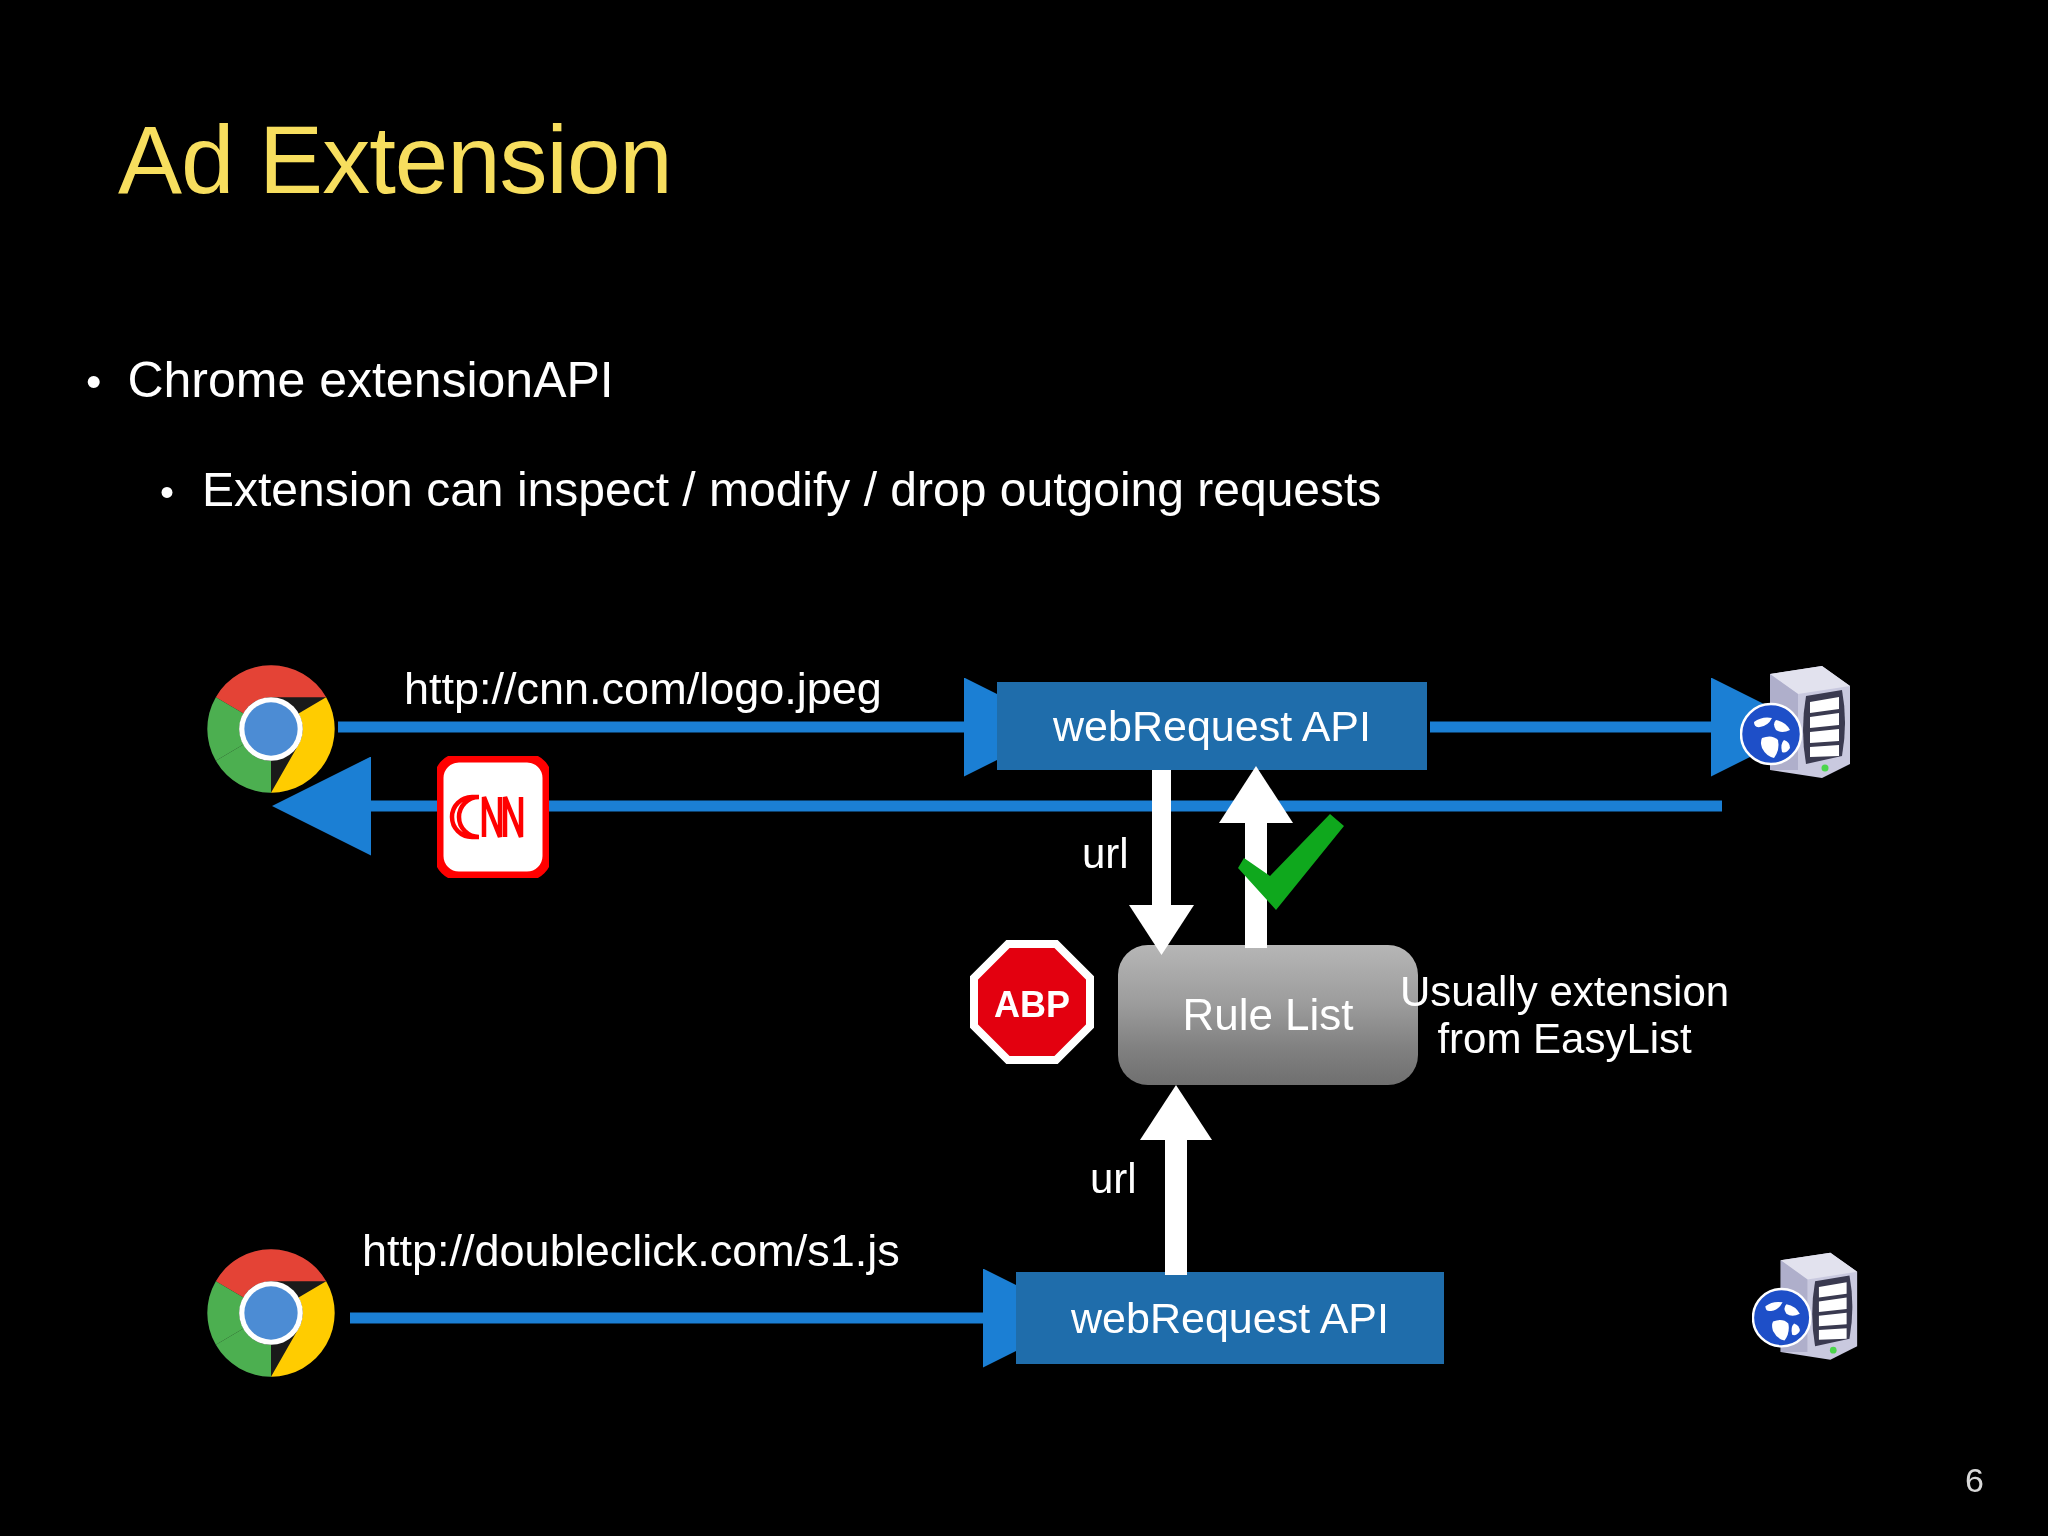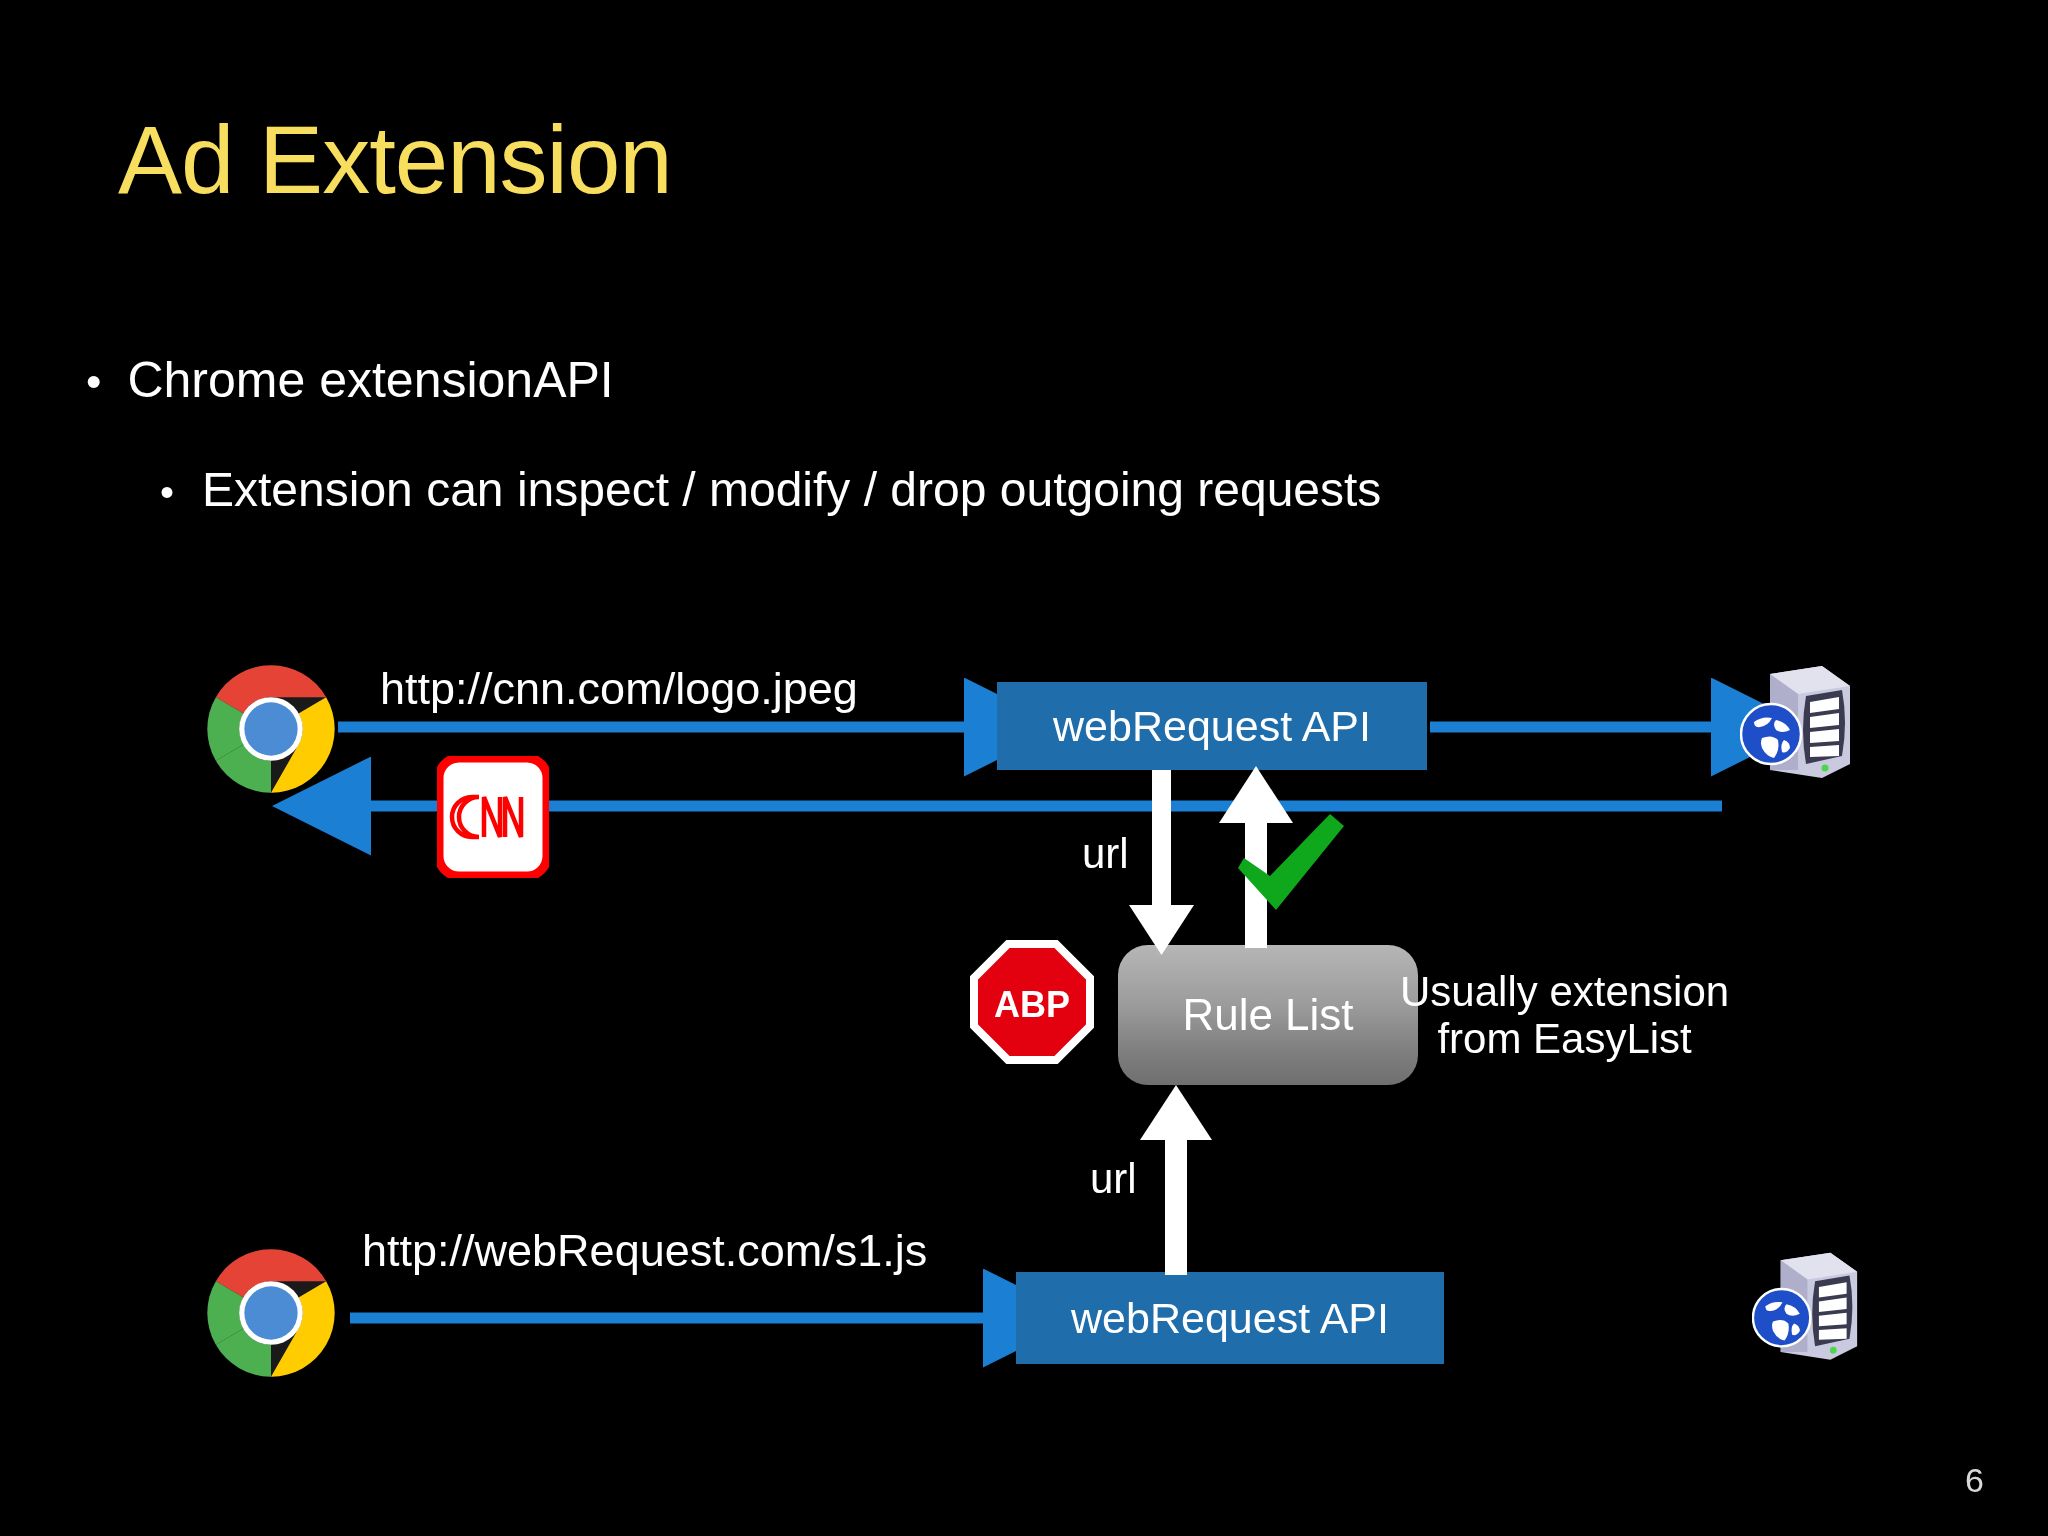--- a/index.html
+++ b/index.html
@@ -113,21 +113,21 @@
   }
   #easylist-note { left: 1400px; top: 968px; }
 
   .req-url {
     position: absolute;
     font-size: 45px;
     color: #ffffff;
     white-space: nowrap;
     z-index: 7;
   }
-  #url-cnn { left: 380px; top: 663px; }
+  #url-cnn { left: 404px; top: 663px; }
   #url-dc { left: 362px; top: 1225px; }
 
   #page-number {
     position: absolute;
     right: 64px;
     bottom: 36px;
     font-size: 34px;
     color: #d8d8d8;
   }
 
@@ -307,21 +307,21 @@
     <span>webRequest API</span>
   </div>
   <div class="api-box" id="api-box-bottom">
     <span>webRequest API</span>
   </div>
 
   <div class="url-label" id="url-label-top">url</div>
   <div class="url-label" id="url-label-bottom">url</div>
 
   <div class="req-url" id="url-cnn">http://cnn.com/logo.jpeg</div>
-  <div class="req-url" id="url-dc">http://webRequest.com/s1.js</div>
+  <div class="req-url" id="url-dc">http://doubleclick.com/s1.js</div>
 
   <div class="diagram-text" id="easylist-note">
     <div>Usually extension</div>
     <div>from EasyList</div>
   </div>
 
 </div>
 
 <div id="page-number">6</div>
 

